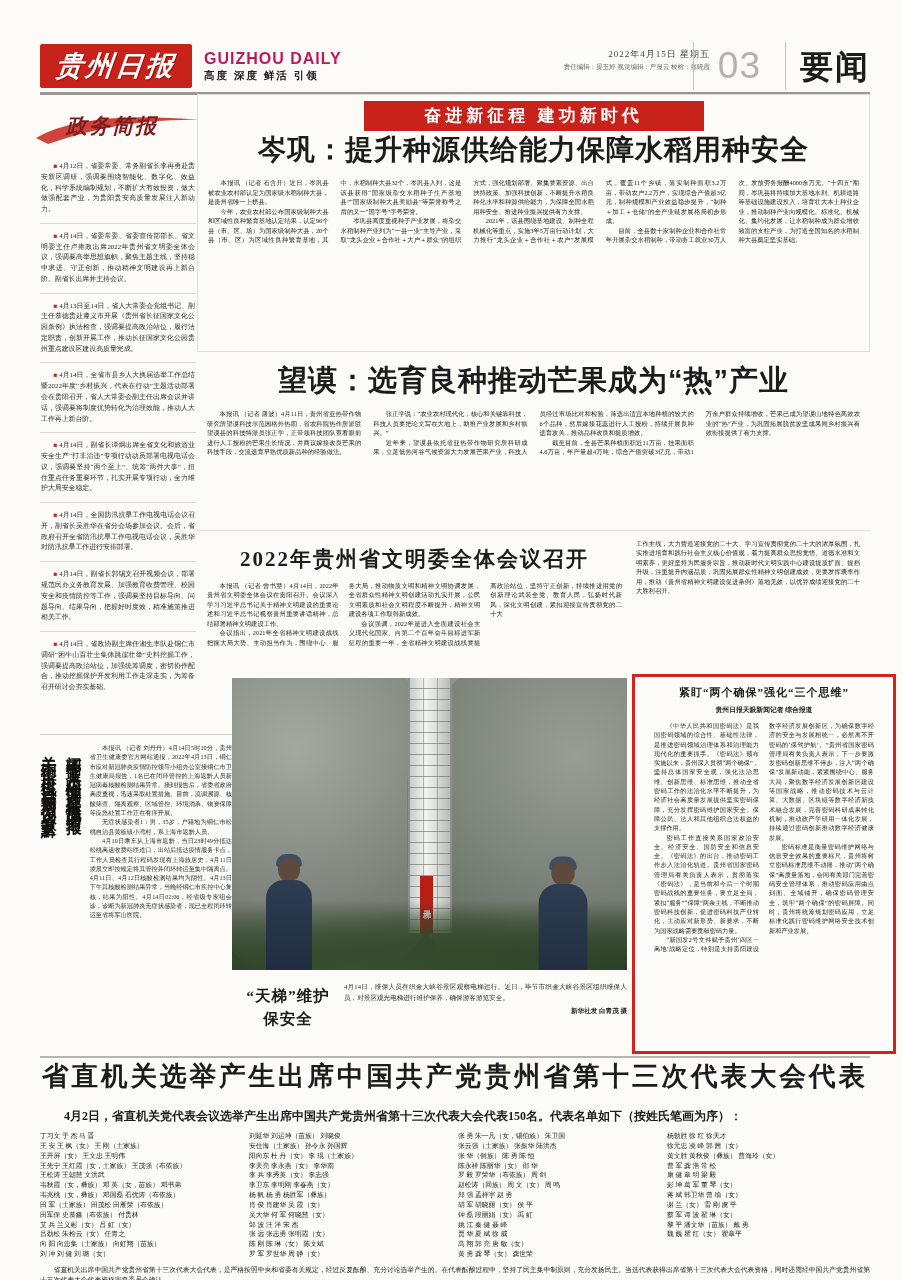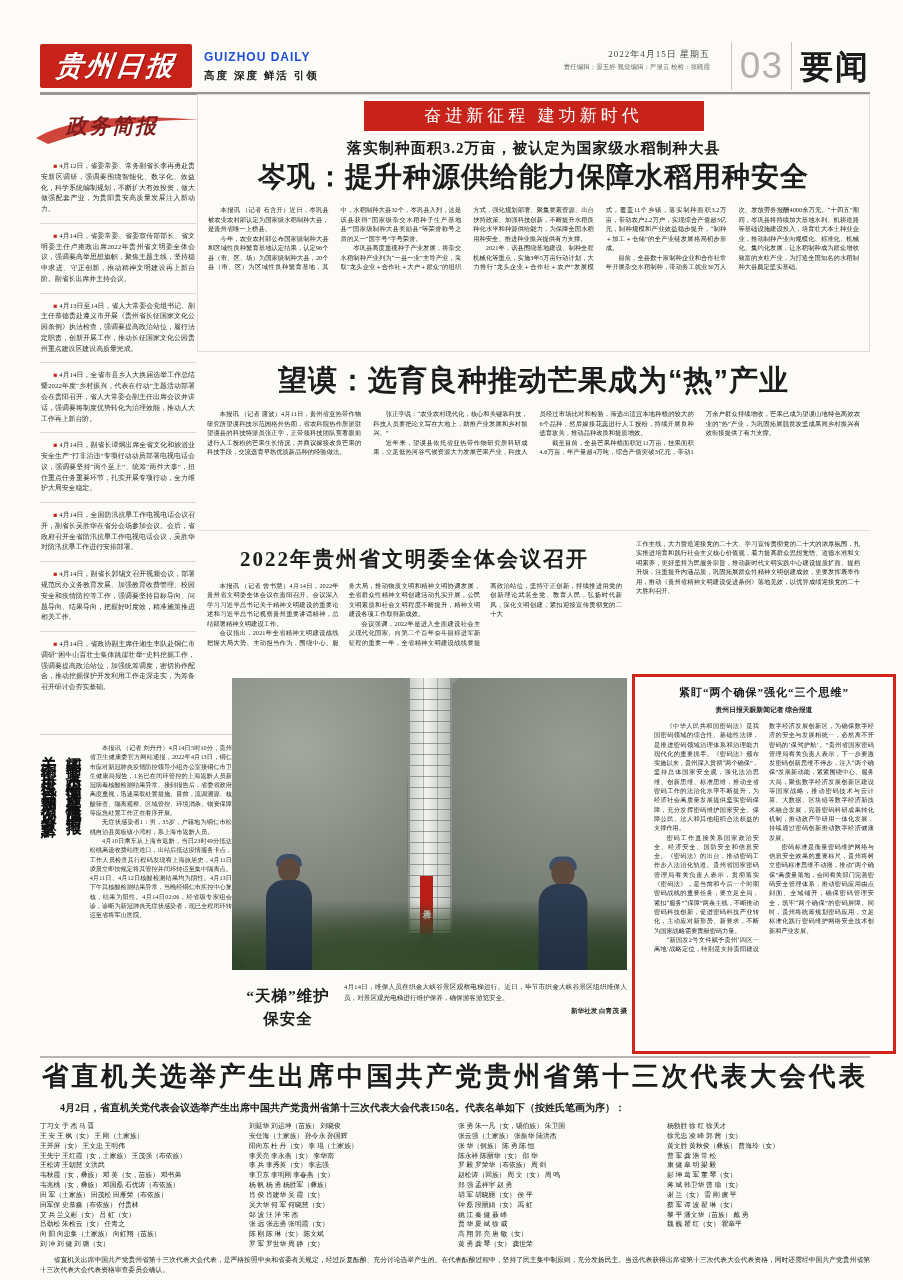--- a/index.html
+++ b/index.html
@@ -10,27 +10,27 @@
     font-family:"Liberation Serif","DejaVu Serif",serif;
   }
   .sans { font-family:"Liberation Sans","DejaVu Sans",sans-serif; }
 
   
   .hdr { position:absolute; left:40px; top:42px; width:830px; height:48px; }
   .logo-box { position:absolute; left:0; top:2px; width:152px; height:44px;
     background:#c7231a; border-radius:2px; display:flex; align-items:center; justify-content:center; }
   .logo-cn { color:#fff; font-weight:900; font-style:italic; font-size:27px; letter-spacing:3px;
     transform:skewX(-6deg); text-shadow:1px 1px 0 rgba(120,0,0,.5); }
-  .logo-en { position:absolute; left:164px; top:8px; font-weight:bold; font-size:12px; letter-spacing:1px; color:#1d4ed8; }
+  .logo-en { position:absolute; left:164px; top:8px; font-weight:bold; font-size:16px; letter-spacing:1px; color:#be185d; }
   .logo-slogan { position:absolute; left:164px; top:27px; font-weight:bold; font-size:10.5px; letter-spacing:2px; color:#222; }
   .hdr-date { position:absolute; right:160px; top:6px; text-align:right; font-size:8px; color:#444; line-height:1.5; }
   .hdr-date .d1 { font-size:9px; letter-spacing:1px; }
   .hdr-date .d2 { font-size:6.5px; color:#666; }
-  .pageno { position:absolute; right:78px; top:0px; font-size:37px; color:#b5b2ad; letter-spacing:1px;
-    border-left:1.5px solid #c5c2bd; border-right:1.5px solid #c5c2bd; padding:0 8px; line-height:48px;text-align:center; }
+  .pageno { position:absolute; right:84px; top:0px; font-size:37px; color:#b5b2ad; letter-spacing:1px;
+    border-left:1.5px solid #c5c2bd; border-right:1.5px solid #c5c2bd; padding:0 24px; line-height:48px;text-align:center; }
   .section-name { position:absolute; right:0; top:1px; font-size:33px; font-weight:900; letter-spacing:2px; line-height:48px; }
   .hdr-rule { position:absolute; left:40px; top:92px; width:830px; height:3px; background:#9b9893; }
 
   
   .briefs { position:absolute; left:40px; top:104px; width:156px; }
   .briefs-title { position:relative; height:46px; margin-bottom:4px; }
   .briefs-title svg { position:absolute; left:-6px; top:4px; }
   .briefs-title .t { position:absolute; left:26px; top:8px; color:#7f1d1d; font-weight:900;
     font-size:21px; letter-spacing:2px; font-style:italic; }
   .brief-item { border-top:1px solid #dcd8d1; padding:7px 1px 8px; font-size:6.9px; line-height:1.56;
@@ -44,21 +44,21 @@
     border-top:1px solid #d4d0c9; padding-top:8px; display:flex; gap:7px; }
   .v-title { writing-mode:vertical-rl; text-orientation:upright; font-weight:900; font-size:15.5px;
     letter-spacing:4px; line-height:1.15; height:300px; color:#111; }
   .notice-body { flex:1; font-size:6.2px; line-height:1.5; text-align:justify; color:#2a2a2a; }
   .notice-body p { text-indent:2em; }
 
   
   .a1 { position:absolute; left:197px; top:94px; width:673px; height:258px;
     border:1px solid #e2ded7; padding:6px 10px; }
   .banner { width:340px; margin:0 auto; background:#c7231a; color:#fff; text-align:center;
-    font-weight:normal; font-size:17px; letter-spacing:4px; padding:3px 0 4px; }
+    font-weight:bold; font-size:17px; letter-spacing:4px; padding:3px 0 4px; }
   .a1-kicker { text-align:center; font-weight:bold; font-size:15px; letter-spacing:1px; margin-top:8px; }
   .a1-headline { text-align:center; font-weight:900; font-size:28px; letter-spacing:1px; }
   .a1-body { margin-top:9px; height:152px; column-count:5; column-gap:12px;
     font-size:6.3px; line-height:1.52; text-align:justify; }
   .a1-body p, .a2-body p, .a3-body p, .rb-body p { text-indent:2em; }
 
   
   .a2 { position:absolute; left:197px; top:356px; width:673px; height:170px; padding:2px 10px; }
   .a2-kicker { text-align:center; font-weight:bold; font-size:14.5px; letter-spacing:1px; }
   .a2-headline { text-align:center; font-weight:900; font-size:29px; letter-spacing:1px; margin-top:3px;
@@ -115,21 +115,21 @@
     border:3px solid #d0241c; background:#fdfcfa; padding:8px 19px 6px; }
   .rb-kicker { text-align:center; font-weight:bold; font-size:11px; letter-spacing:1px; }
   .rb-headline { text-align:center; font-weight:900; font-size:14.5px; margin-top:4px; letter-spacing:.5px; }
   .rb-byline { text-align:center; font-weight:bold; font-size:6.8px; margin-top:5px; color:#222; }
   .rb-body { margin-top:6px; height:312px; column-count:2; column-gap:10px;
     font-size:6.2px; line-height:1.5; text-align:justify; overflow:hidden; }
 
   
   .delegates { position:absolute; left:40px; top:1056px; width:830px; border-top:2px solid #b9b5ae; padding-top:0; }
   .del-headline { text-align:center; font-weight:900; font-size:26.5px; letter-spacing:3px; }
-  .del-intro { font-size:10px; font-weight:bold; margin-top:7px; text-indent:2em; }
+  .del-intro { font-size:12px; font-weight:bold; margin-top:14px; text-indent:2em; }
   .del-cols { display:flex; gap:6px; margin-top:6px; }
   .del-col { width:206px; font-size:6.8px; line-height:1.45; }
   .del-col div { white-space:pre-wrap; }
   .del-closing { font-size:6.8px; line-height:1.5; text-align:justify; text-indent:2em; margin-top:6px; }
 </style>
 </head>
 <body>
 
 <div class="page">
 
@@ -162,21 +162,20 @@
         <p class="brief-item">4月14日，全省市县乡人大换届选举工作总结暨2022年度“乡村振兴，代表在行动”主题活动部署会在贵阳召开，省人大常委会副主任出席会议并讲话，强调要将制度优势转化为治理效能，推动人大工作再上新台阶。</p>
         <p class="brief-item">4月14日，副省长谭炯出席全省文化和旅游业安全生产“打非治违”专项行动动员部署电视电话会议，强调要坚持“两个至上”、统筹“两件大事”，扭住重点任务重要环节，扎实开展专项行动，全力维护大局安全稳定。</p>
         <p class="brief-item">4月14日，全国防汛抗旱工作电视电话会议召开，副省长吴胜华在省分会场参加会议。会后，省政府召开全省防汛抗旱工作电视电话会议，吴胜华对防汛抗旱工作进行安排部署。</p>
         <p class="brief-item">4月14日，副省长郭锡文召开视频会议，部署规范民办义务教育发展、加强教育收费管理、校园安全和疫情防控等工作，强调要坚持目标导向、问题导向、结果导向，把握好时度效，精准施策推进相关工作。</p>
         <p class="brief-item">4月14日，省政协副主席任湘生率队赴铜仁市调研“困牛山百壮士集体跳崖壮举”史料挖掘工作，强调要提高政治站位，加强统筹调度，密切协作配合，推动挖掘保护开发利用工作走深走实，为筹备召开研讨会夯实基础。</p>
       </div>
   </div>
 
   <div class="a1">
     <div class="banner sans">奋进新征程 建功新时代</div>
-    <div class="a1-kicker">落实制种面积3.2万亩，被认定为国家级水稻制种大县</div>
     <div class="a1-headline">岑巩：提升种源供给能力保障水稻用种安全</div>
     <div class="a1-body">
         <p>本报讯 （记者 石含开）近日，岑巩县被农业农村部认定为国家级水稻制种大县，是贵州省唯一上榜县。</p>
         <p>今年，农业农村部公布国家级制种大县和区域性良种繁育基地认定结果，认定96个县（市、区、场）为国家级制种大县，20个县（市、区）为区域性良种繁育基地，其中，水稻制种大县32个，岑巩县入列，这是该县获得“国家级杂交水稻种子生产基地县”“国家级制种大县奖励县”等荣誉称号之后的又一“国字号”字号荣誉。</p>
         <p>岑巩县高度重视种子产业发展，将杂交水稻制种产业列为“一县一业”主导产业，采取“龙头企业＋合作社＋大户＋群众”的组织方式，强化规划部署、聚集要素资源、出台扶持政策、加强科技创新，不断提升水稻良种化水平和种源供给能力，为保障全国水稻用种安全、推进种业振兴提供有力支撑。</p>
         <p>2021年，该县围绕基地建设、制种全程机械化等重点，实施3年5万亩行动计划，大力推行“龙头企业＋合作社＋农户”发展模式，覆盖11个乡镇，落实制种面积3.2万亩，带动农户2.2万户，实现综合产值超3亿元，制种规模和产业效益稳步提升，“制种＋加工＋仓储”的全产业链发展格局初步形成。</p>
         <p>目前，全县数十家制种企业和合作社常年开展杂交水稻制种，带动务工就业30万人次、发放劳务报酬4000余万元。“十四五”期间，岑巩县将持续加大基地水利、机耕道路等基础设施建设投入，培育壮大本土种业企业，推动制种产业向规模化、标准化、机械化、集约化发展，让水稻制种成为群众增收致富的支柱产业，为打造全国知名的水稻制种大县奠定坚实基础。</p>
       </div>
   </div>
 

